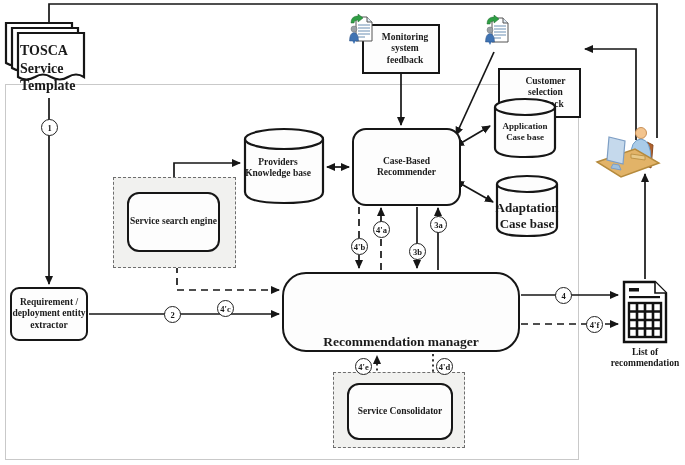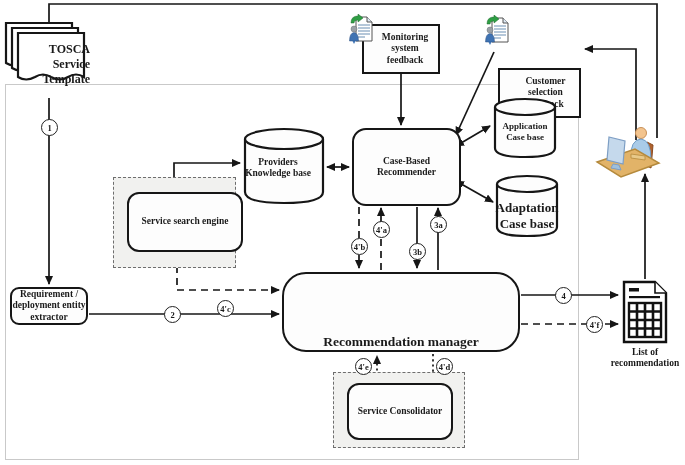--- a/index.html
+++ b/index.html
@@ -21,21 +21,21 @@
   .rm{border-radius:24px;font-size:13.5px;}
   .dashedbox{z-index:3;background:#f1f1ef;border:1.6px dashed #6e6e6e;box-sizing:border-box;}
   
   .cyl{z-index:3;}
   .cyl .txt{position:absolute;left:0;right:0;text-align:center;font-weight:bold;font-size:9.5px;line-height:1.2;}
   
   .mkr{z-index:5;width:17px;height:17px;border:1.2px solid #222;border-radius:50%;background:#fff;
        display:flex;align-items:center;justify-content:center;font-size:8.5px;font-weight:bold;box-sizing:border-box;}
   .icon{z-index:4;}
   .caption{z-index:4;text-align:center;font-weight:bold;font-size:9.5px;line-height:1.2;}
-  .tosca-label{z-index:4;text-align:right;font-weight:bold;font-size:12px;line-height:1.25;}
+  .tosca-label{z-index:4;text-align:left;font-weight:bold;font-size:14px;line-height:1.25;}
 </style>
 </head>
 <body>
 
 <div class="stage">
 
   <div class="abs sys"></div>
 
   <svg class="wires" width="685" height="465" viewBox="0 0 685 465">
     <defs>
@@ -130,25 +130,25 @@
 
   <div class="abs cyl" style="left:495px;top:174px;width:64px;height:64px;">
     <svg width="64" height="64" viewBox="0 0 64 64">
       <path d="M2,10 L2,53 Q2,62 32,62 Q62,62 62,53 L62,10" fill="#fdfdfd" stroke="#161616" stroke-width="2.2"></path>
       <ellipse cx="32" cy="10" rx="30" ry="8" fill="#fdfdfd" stroke="#161616" stroke-width="2.2"></ellipse>
     </svg>
     <div class="txt" style="top:26px;font-size:13px;">Adaptation Case base</div>
   </div>
 
   <div class="abs dashedbox" style="left:113px;top:177px;width:123px;height:91px;"></div>
-  <div class="abs node round" style="left:127px;top:192px;width:116px;height:60px;">
+  <div class="abs node round" style="left:127px;top:192px;width:93px;height:60px;">
     <span>Service search engine</span>
   </div>
 
-  <div class="abs node round" style="left:10px;top:287px;width:78px;height:38px;border-radius:9px;">
+  <div class="abs node round" style="left:10px;top:287px;width:78px;height:54px;border-radius:9px;">
     <span>Requirement / deployment entity extractor</span>
   </div>
 
   <div class="abs node rm" style="left:282px;top:272px;width:238px;height:80px;align-items:flex-end;">
     <span>Recommendation manager</span>
   </div>
 
   <div class="abs dashedbox" style="left:333px;top:372px;width:132px;height:76px;"></div>
   <div class="abs node round" style="left:347px;top:383px;width:106px;height:57px;">
     <span>Service Consolidator</span>

